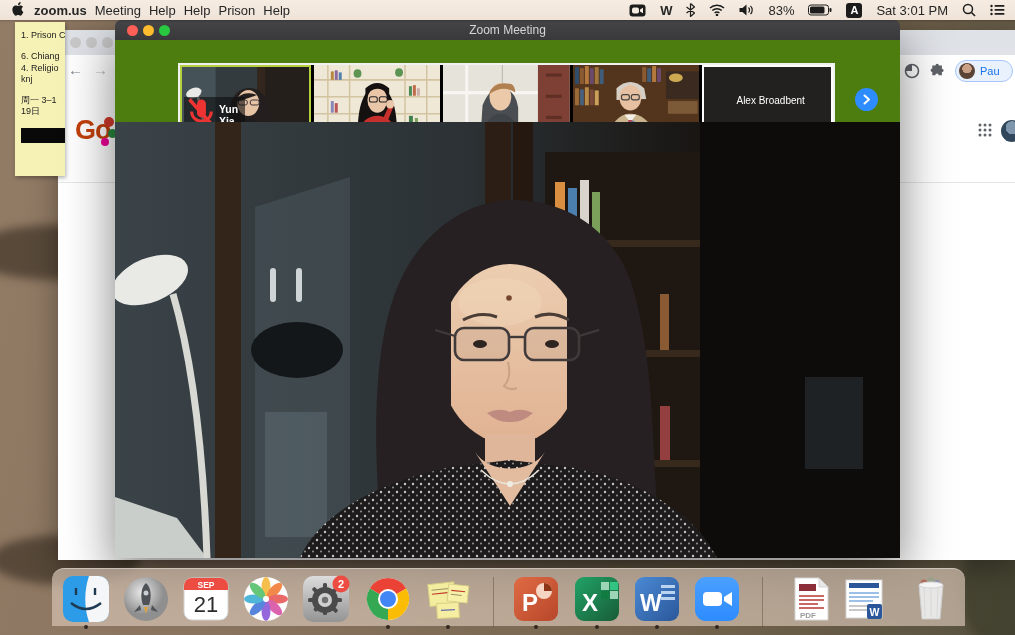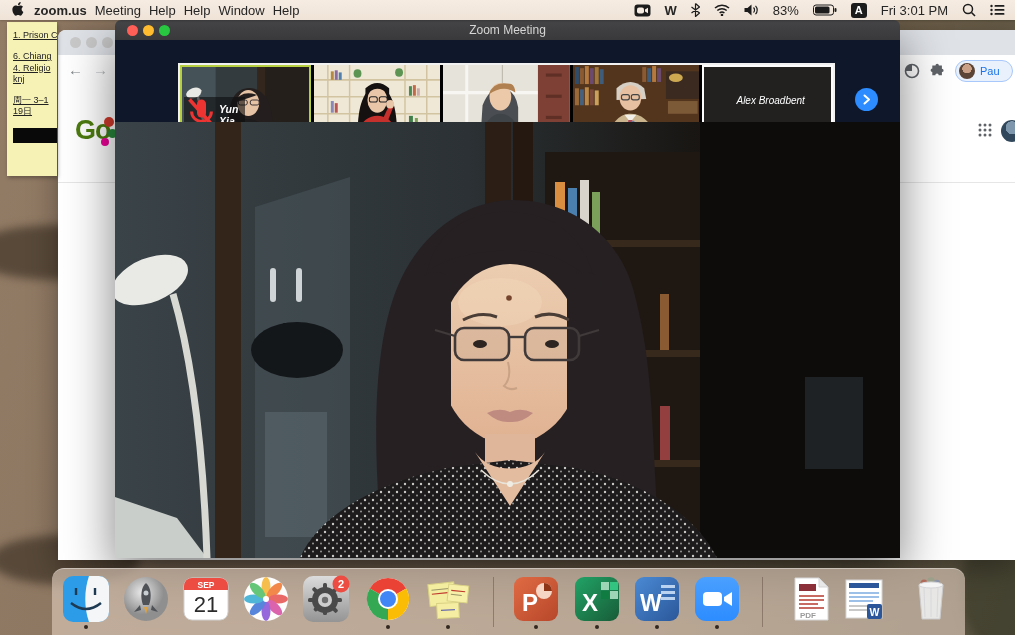--- a/index.html
+++ b/index.html
@@ -24,23 +24,23 @@
   .mb-left, .mb-right { display:flex; align-items:center; height:100%; }
   .mb-left { padding-left:12px; gap:8px; }
   .mb-right { padding-right:10px; gap:14px; }
   .mi { white-space:nowrap; }
   .mi.bold { font-weight:bold; }
   .mb-ic { display:flex; align-items:center; }
   .input-badge { background:#1c1c1c; color:#fff; font-weight:bold; font-size:11px;
     width:16px; height:15px; border-radius:3px; display:flex; align-items:center; justify-content:center; }
 
   
-  .sticky { position:absolute; left:7px; top:22px; width:50px; height:154px;
+  .sticky { position:absolute; left:15px; top:22px; width:50px; height:154px;
     background:#f6f1b5; box-shadow:1px 2px 4px rgba(0,0,0,.3); z-index:10;
-    font-size:9px; color:#222; padding:8px 0 0 6px; line-height:1.25; overflow:hidden;text-decoration:underline; }
+    font-size:9px; color:#222; padding:8px 0 0 6px; line-height:1.25; overflow:hidden; }
   .sticky .ln { white-space:nowrap; }
   .sticky .gap { height:10px; }
   .sticky .redact { width:60px; height:15px; background:#090909; margin-top:10px; }
 
   
   .chrome { position:absolute; left:58px; top:30px; width:957px; height:530px;
     border-radius:8px 0 0 0; background:#fff; z-index:5; box-shadow:0 8px 30px rgba(0,0,0,.35); }
   .tabstrip { position:absolute; left:0; top:0; width:100%; height:25px;
     background:#dfe2e7; border-radius:8px 0 0 0; }
   .tl { position:absolute; top:7px; width:11px; height:11px; border-radius:50%; background:#c9c9c9; }
@@ -50,54 +50,54 @@
   .navarr { position:absolute; font-size:15px; color:#80868b; top:6px; }
   .navarr.back { left:10px; }
   .navarr.fwd { left:35px; color:#b6babd; }
   .tb-right { position:absolute; right:0; top:0; height:32px; display:flex; align-items:center; gap:9px; padding-right:2px; }
   .profile-pill { display:flex; align-items:center; gap:5px; height:22px; padding:0 10px 0 3px;
     border:1.5px solid #a8c7fa; border-radius:12px; background:#e9f1fd; color:#1a73e8;
     font-size:11px; min-width:58px; }
   .pp-avatar { width:16px; height:16px; border-radius:50%;
     background:radial-gradient(circle at 50% 35%,#caa086 35%,#5b4436 36%,#5b4436 100%); }
   .page { position:absolute; left:0; top:57px; width:100%; height:473px; background:#fff; }
-  .glogo { position:absolute; left:17px; top:28px; font-size:27px; font-weight:bold; color:#4d7c0f; letter-spacing:-1px; }
+  .glogo { position:absolute; left:17px; top:28px; font-size:27px; font-weight:bold; color:#c2410c; letter-spacing:-1px; }
   .doodle-dot { position:absolute; border-radius:50%; }
   .page-divider { position:absolute; left:0; top:95px; width:100%; height:1px; background:#e6e6e6; }
   .apps-grid { position:absolute; right:23px; top:36px; }
   .page-avatar { position:absolute; right:-8px; top:33px; width:22px; height:22px; border-radius:50%;
     background:radial-gradient(circle at 50% 35%,#7e97ad 35%,#31485c 36%); }
 
   
   .zoomwin { position:absolute; left:115px; top:20px; width:785px; height:538px; z-index:20;
     box-shadow:0 18px 50px rgba(0,0,0,.5); border-radius:6px 6px 0 0;padding-left:40px; }
   .ztitle { position:absolute; left:0; top:0; width:100%; height:20px;
     background:linear-gradient(#454547,#39393b); border-radius:6px 6px 0 0;
     display:flex; align-items:center; justify-content:center; }
   .ztitle .txt { color:#d6d6d6; font-size:12px; }
   .zl { position:absolute; top:4.5px; width:11px; height:11px; border-radius:50%; }
   .zl.r { left:12px; background:#ff5f57; } .zl.y { left:28px; background:#febc2e; } .zl.g { left:44px; background:#28c840; }
-  .strip { position:absolute; left:0; top:20px; width:100%; height:82px; background:#0f172a;font-style:italic; }
+  .strip { position:absolute; left:0; top:20px; width:100%; height:82px; background:#4d7c0f; }
   .tiles { position:absolute; left:63px; top:23px; width:657px; height:75px;
     border:2px solid #f1f1f1; background:#000; display:flex; gap:3px; }
   .tile { position:relative; flex:1 1 0; background:#000; overflow:hidden; }
   .tile svg { display:block; width:100%; height:100%; }
   .tile.active { border:2px solid #b6cf3e; }
   .tile.cam-off { border:2px solid #fdfdfd; background:#222120; display:flex; align-items:center; justify-content:center; }
   .tile.cam-off .nm { color:#fff; font-size:10px;margin-left:6px; }
   .vlabel { position:absolute; left:2px; bottom:2px; display:flex; align-items:center; gap:4px;
     background:rgba(15,15,15,.62); padding:1px 6px 1px 4px; }
   .vlabel .nm { color:#fff; font-size:10.5px; font-weight:bold; }
   .next-btn { position:absolute; left:740px; top:48px; width:23px; height:23px; border-radius:50%;
     background:#2d8cff; display:flex; align-items:center; justify-content:center; }
   .mainvideo { position:absolute; left:0; top:102px; width:785px; height:436px; background:#1c1f21; }
   .mainvideo svg { display:block; width:100%; height:100%; }
 
   
-  .dock { position:absolute; left:52px; top:568px; width:913px; height:67px; z-index:50;
+  .dock { position:absolute; left:52px; top:568px; width:913px; height:58px; z-index:50;
     background:rgba(216,198,181,.68); border-radius:12px 12px 0 0;
     border-top:1px solid rgba(255,255,255,.4); }
   .dicon { position:absolute; top:6px; width:48px; height:48px; }
   .dicon svg { width:48px; height:48px; display:block; }
   .ddot { position:absolute; top:56px; width:4px; height:4px; border-radius:50%; background:#32281f; }
   .ddiv { position:absolute; top:8px; width:1px; height:50px; background:rgba(90,70,60,.45); }
   svg text { font-family:"Liberation Sans", sans-serif; }
 </style>
 </head>
 <body>
@@ -403,21 +403,21 @@
     <div class="mb-left">
       <span class="mb-ic">
         <svg width="14" height="16" viewBox="0 0 14 16">
           <path d="M11.3 8.6 c0-2 1.6-2.9 1.7-3 -0.9-1.4-2.4-1.6-2.9-1.6 -1.2-.1-2.4.7-3 .7 -.6 0-1.6-.7-2.6-.7 C3.1 4 1.8 4.8 1.1 6.1 c-1.4 2.4-.4 6 1 8 .7 1 1.5 2.1 2.5 2 1-.1 1.4-.7 2.6-.7 1.2 0 1.6.7 2.6.7 1.1 0 1.8-1 2.4-2 .8-1.1 1.1-2.2 1.1-2.3 0 0-2-.8-2-3.2z M9.4 2.6 c.5-.7.9-1.6.8-2.6 -.8 0-1.7.5-2.3 1.2 -.5.6-.9 1.6-.8 2.5 .9.1 1.8-.4 2.3-1.1z" fill="#1c1c1c" transform="scale(0.85)"></path>
         </svg>
       </span>
       <span class="mi bold">zoom.us</span>
       <span class="mi">Meeting</span>
       <span class="mi">Help</span>
       <span class="mi">Help</span>
-      <span class="mi">Window</span>
+      <span class="mi">Prison</span>
       <span class="mi">Help</span>
     </div>
     <div class="mb-right">
       <span class="mb-ic">
         <svg width="17" height="13" viewBox="0 0 17 13">
             <rect x="0.5" y="0.5" width="16" height="12" rx="3" fill="#1c1c1c"></rect>
             <rect x="3" y="3.5" width="7" height="6" rx="2" fill="#f6ece2"></rect>
             <path d="M11 5.5 L14 3.8 V9.2 L11 7.5 Z" fill="#f6ece2"></path>
           </svg>
       </span>
@@ -441,21 +441,21 @@
       </span>
       <span class="mi">83%</span>
       <span class="mb-ic">
         <svg width="24" height="12" viewBox="0 0 24 12">
             <rect x="0.5" y="1" width="20" height="10" rx="2.5" stroke="#1c1c1c" fill="none"></rect>
             <rect x="2" y="2.5" width="14.5" height="7" rx="1.5" fill="#1c1c1c"></rect>
             <rect x="21.5" y="4" width="2" height="4" rx="1" fill="#1c1c1c"></rect>
           </svg>
       </span>
       <span class="input-badge">A</span>
-      <span class="mi">Fri 3:01 PM</span>
+      <span class="mi">Sat 3:01 PM</span>
       <span class="mb-ic">
         <svg width="14" height="14" viewBox="0 0 14 14">
             <circle cx="6" cy="6" r="4.5" stroke="#1c1c1c" stroke-width="1.5" fill="none"></circle>
             <line x1="9.5" y1="9.5" x2="13" y2="13" stroke="#1c1c1c" stroke-width="1.6"></line>
           </svg>
       </span>
       <span class="mb-ic">
         <svg width="15" height="12" viewBox="0 0 15 12">
             <g fill="#1c1c1c">
               <circle cx="1.5" cy="2" r="1.2"></circle>

